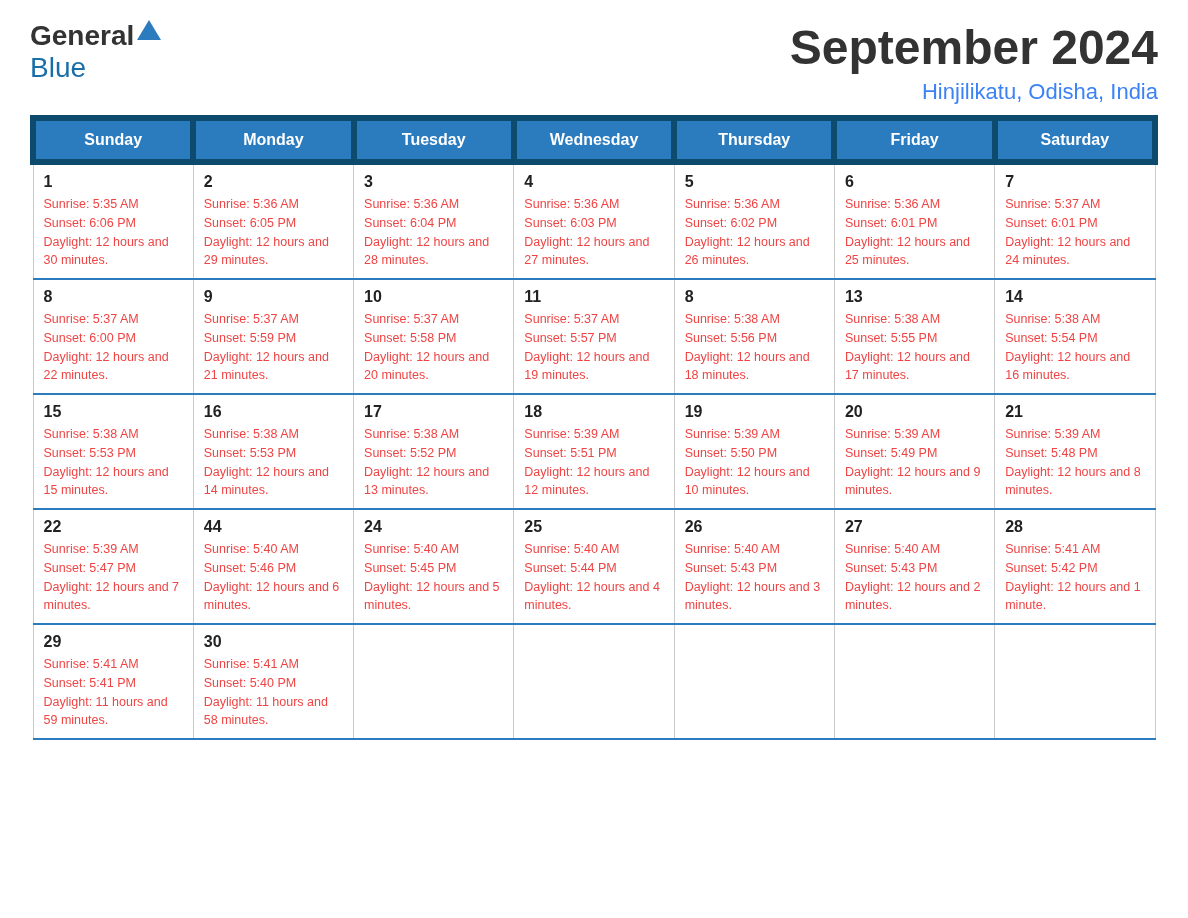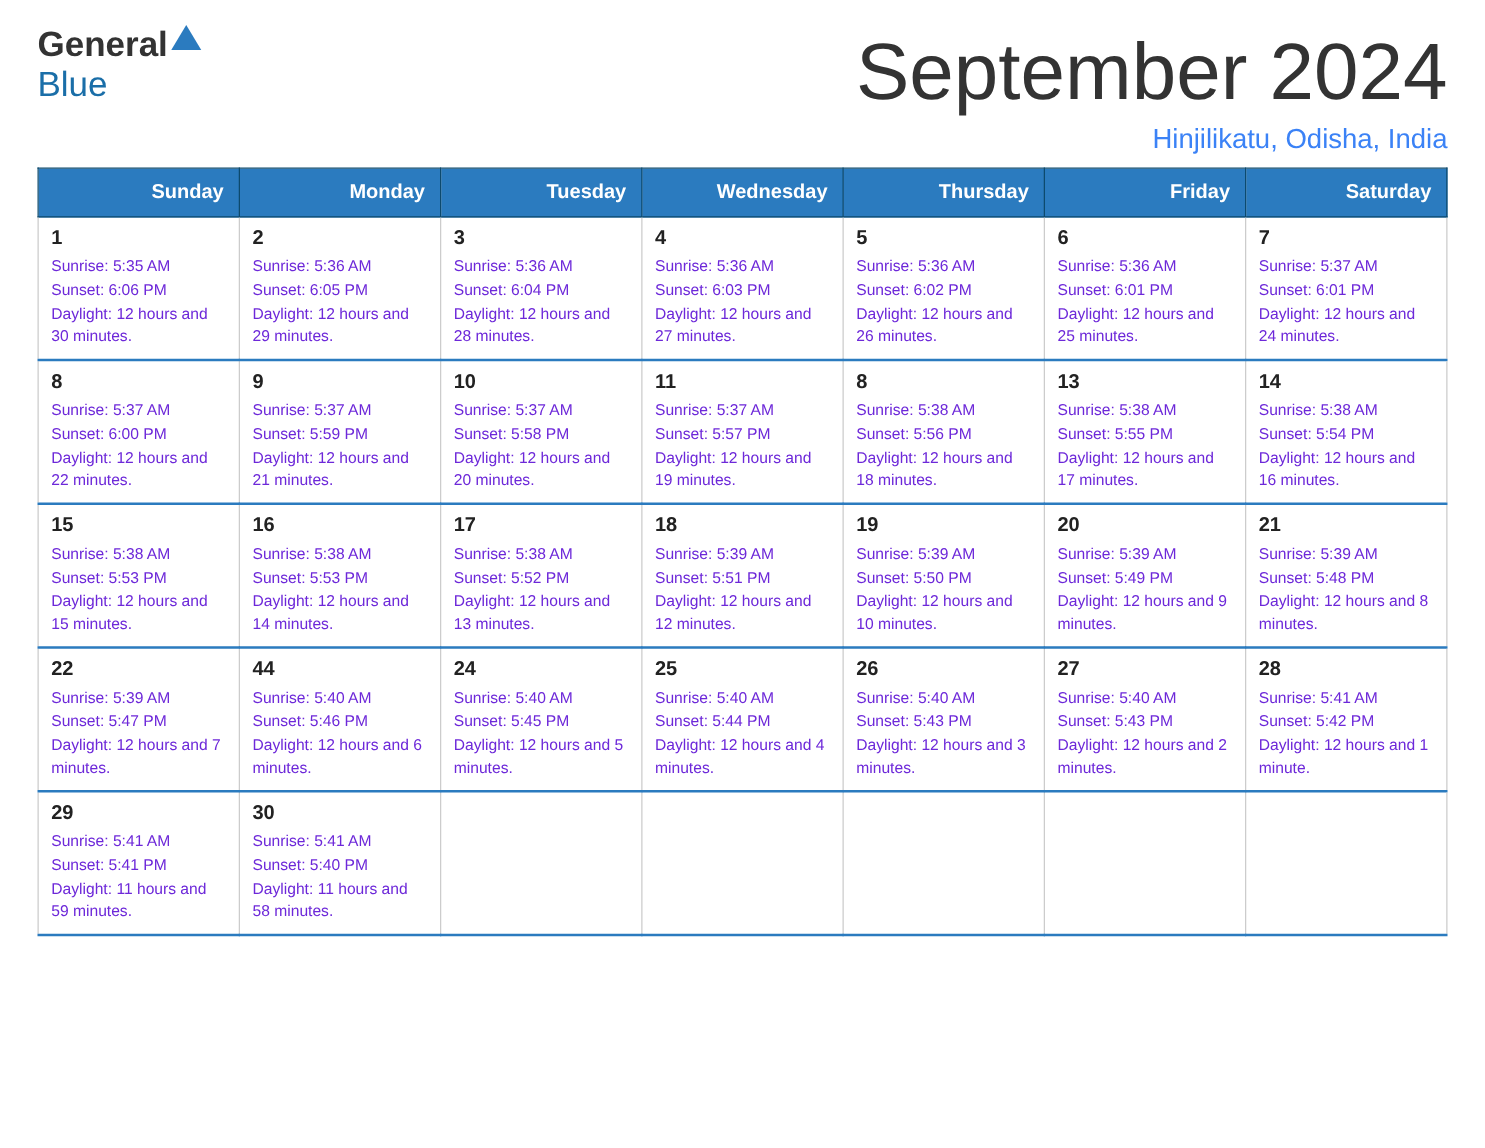--- a/index.html
+++ b/index.html
@@ -31,61 +31,61 @@
       flex-direction: column;
     }
     .logo-line1 {
       display: flex;
       align-items: center;
     }
     .title-section {
       text-align: right;
     }
     .calendar-title {
-      font-size: 64px;
-      font-weight: normal;
+      font-size: 48px;
+      font-weight: bold;
       color: #333;
     }
     .calendar-subtitle {
       font-size: 22px;
       color: #3b82f6;
       margin-top: 4px;
     }
     table {
       width: 100%;
       border-collapse: collapse;
       margin-top: 10px;
     }
     thead tr th {
       background-color: #2b7bbf;
       color: #fff;
       font-size: 16px;
       font-weight: bold;
       padding: 10px 12px;
-      text-align: right;
-      border: 1px solid #0c4a6e;
+      text-align: center;
+      border: 6px solid #0c4a6e;
     }
     tbody tr td {
       border: 1px solid #ccc;
       vertical-align: top;
       padding: 8px 10px;
       width: 14.28%;
     }
     tbody tr {
       border-bottom: 2px solid #2b7bbf;
     }
     .day-number {
       font-size: 16px;
       font-weight: bold;
       color: #222;
       margin-bottom: 4px;
     }
     .day-info {
       font-size: 12.5px;
-      color: #6d28d9;
+      color: #ef4444;
       line-height: 1.5;
     }
     .empty-cell {
       background: #fff;
     }
     .logo-triangle {
       display: inline-block;
       width: 0;
       height: 0;
       border-left: 12px solid transparent;

